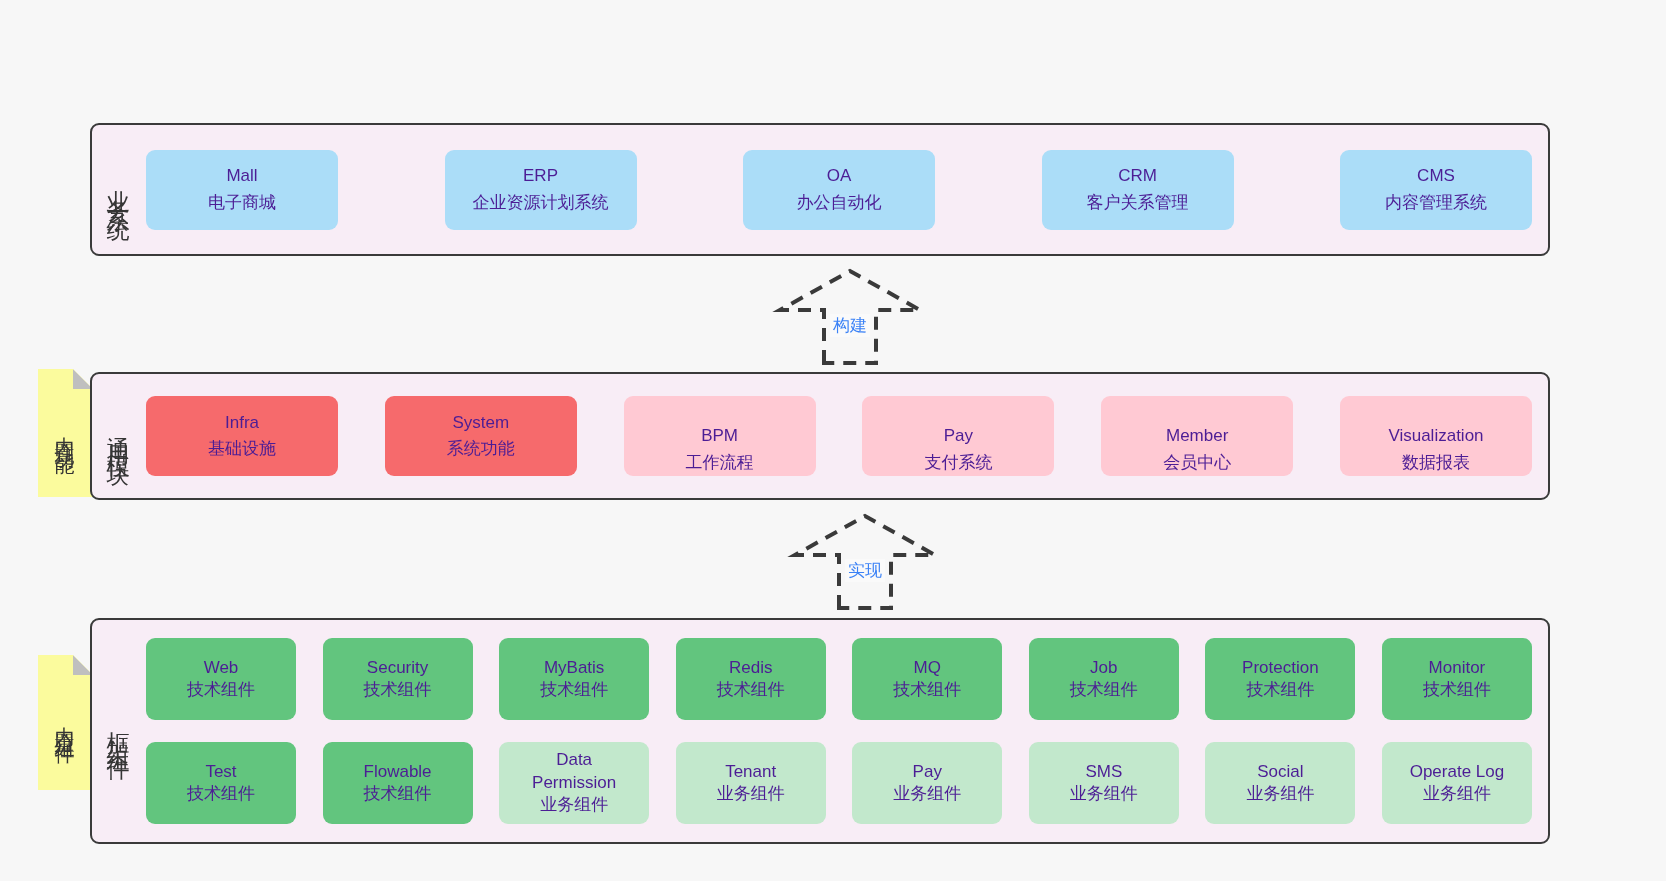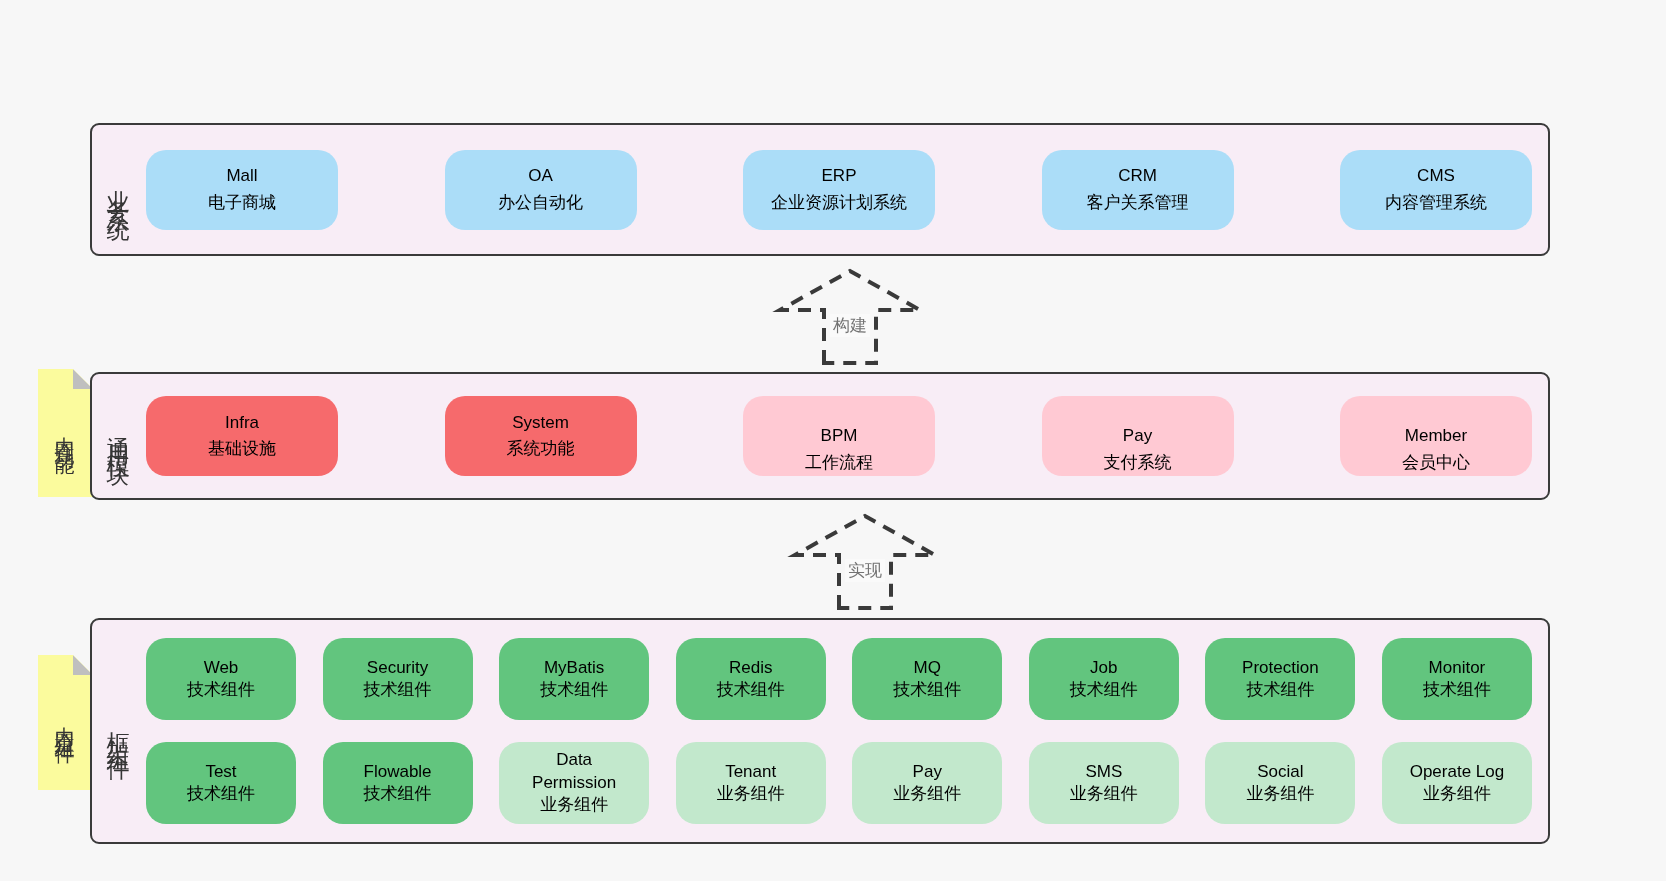--- a/index.html
+++ b/index.html
@@ -25,22 +25,22 @@
     flex:1; display:flex; justify-content:space-between; align-items:center;
     padding-right:16px;
   }
   .boxes-col {
     flex:1; display:flex; flex-direction:column; justify-content:center;
     gap:22px; padding-right:16px;
   }
   .boxes-col .boxes { flex:0 0 auto; padding-right:0; }
   
   .box {
-    border-radius:20px; display:flex; flex-direction:column; justify-content:center;
-    align-items:center; text-align:center; color:#000000; font-size:17px;
+    border-radius:9px; display:flex; flex-direction:column; justify-content:center;
+    align-items:center; text-align:center; color:#4c1d95; font-size:17px;
     line-height:1.55; box-sizing:border-box;
   }
   .row-six .box { width:192px; height:80px; }
   .boxes-col .box { width:150px; height:82px; line-height:1.32; padding:0 20px; }
   .blue { background:#abddf8; }
   .red { background:#f66a6c; }
   .pink { background:#ffc9d3;justify-content:flex-end; }
   .green { background:#62c57e; }
   .green-light { background:#c2e8cc; }
   
@@ -62,21 +62,21 @@
   
   .arrow { position:absolute; width:160px; height:97px; z-index:3; }
   .arrow-a { left:770px; top:268px; }
   .arrow-b { left:785px; top:513px; }
   .arrow svg { display:block; width:100%; height:100%; }
   .arrow polygon {
     fill:none; stroke:#3a3a3a; stroke-width:4; stroke-dasharray:13 9;
   }
   .arrow-label {
     position:absolute; left:50%; top:46px; transform:translateX(-50%);
-    background:#fafafa; color:#737373; font-size:17px; line-height:1.25;
+    background:#fafafa; color:#3b82f6; font-size:17px; line-height:1.25;
     padding:1px 3px; white-space:nowrap;
   }
 </style>
 </head>
 <body>
 
 <div class="canvas">
 
   <div class="sticky sticky-a">
     <div class="sticky-fold"></div>
@@ -88,26 +88,26 @@
   </div>
 
   <section class="panel panel-a">
     <div class="panel-label">业务系统</div>
     <div class="boxes row-six">
         <div class="box blue">
           <div>Mall</div>
           <div>电子商城</div>
         </div>
         <div class="box blue">
+          <div>ERP</div>
+          <div>企业资源计划系统</div>
+        </div>
+        <div class="box blue">
           <div>OA</div>
           <div>办公自动化</div>
-        </div>
-        <div class="box blue">
-          <div>ERP</div>
-          <div>企业资源计划系统</div>
         </div>
         <div class="box blue">
           <div>CRM</div>
           <div>客户关系管理</div>
         </div>
         <div class="box blue">
           <div>CMS</div>
           <div>内容管理系统</div>
         </div>
       </div>
@@ -136,20 +136,24 @@
           <div>工作流程</div>
         </div>
         <div class="box pink">
           <div>Pay</div>
           <div>支付系统</div>
         </div>
         <div class="box pink">
           <div>Member</div>
           <div>会员中心</div>
         </div>
+        <div class="box pink">
+          <div>Visualization</div>
+          <div>数据报表</div>
+        </div>
       </div>
   </section>
 
   <div class="arrow arrow-b">
     <svg viewBox="0 0 160 97">
       <polygon points="54,95 54,42 10,42 80,3 150,42 106,42 106,95"></polygon>
     </svg>
     <div class="arrow-label">实现</div>
   </div>
 

